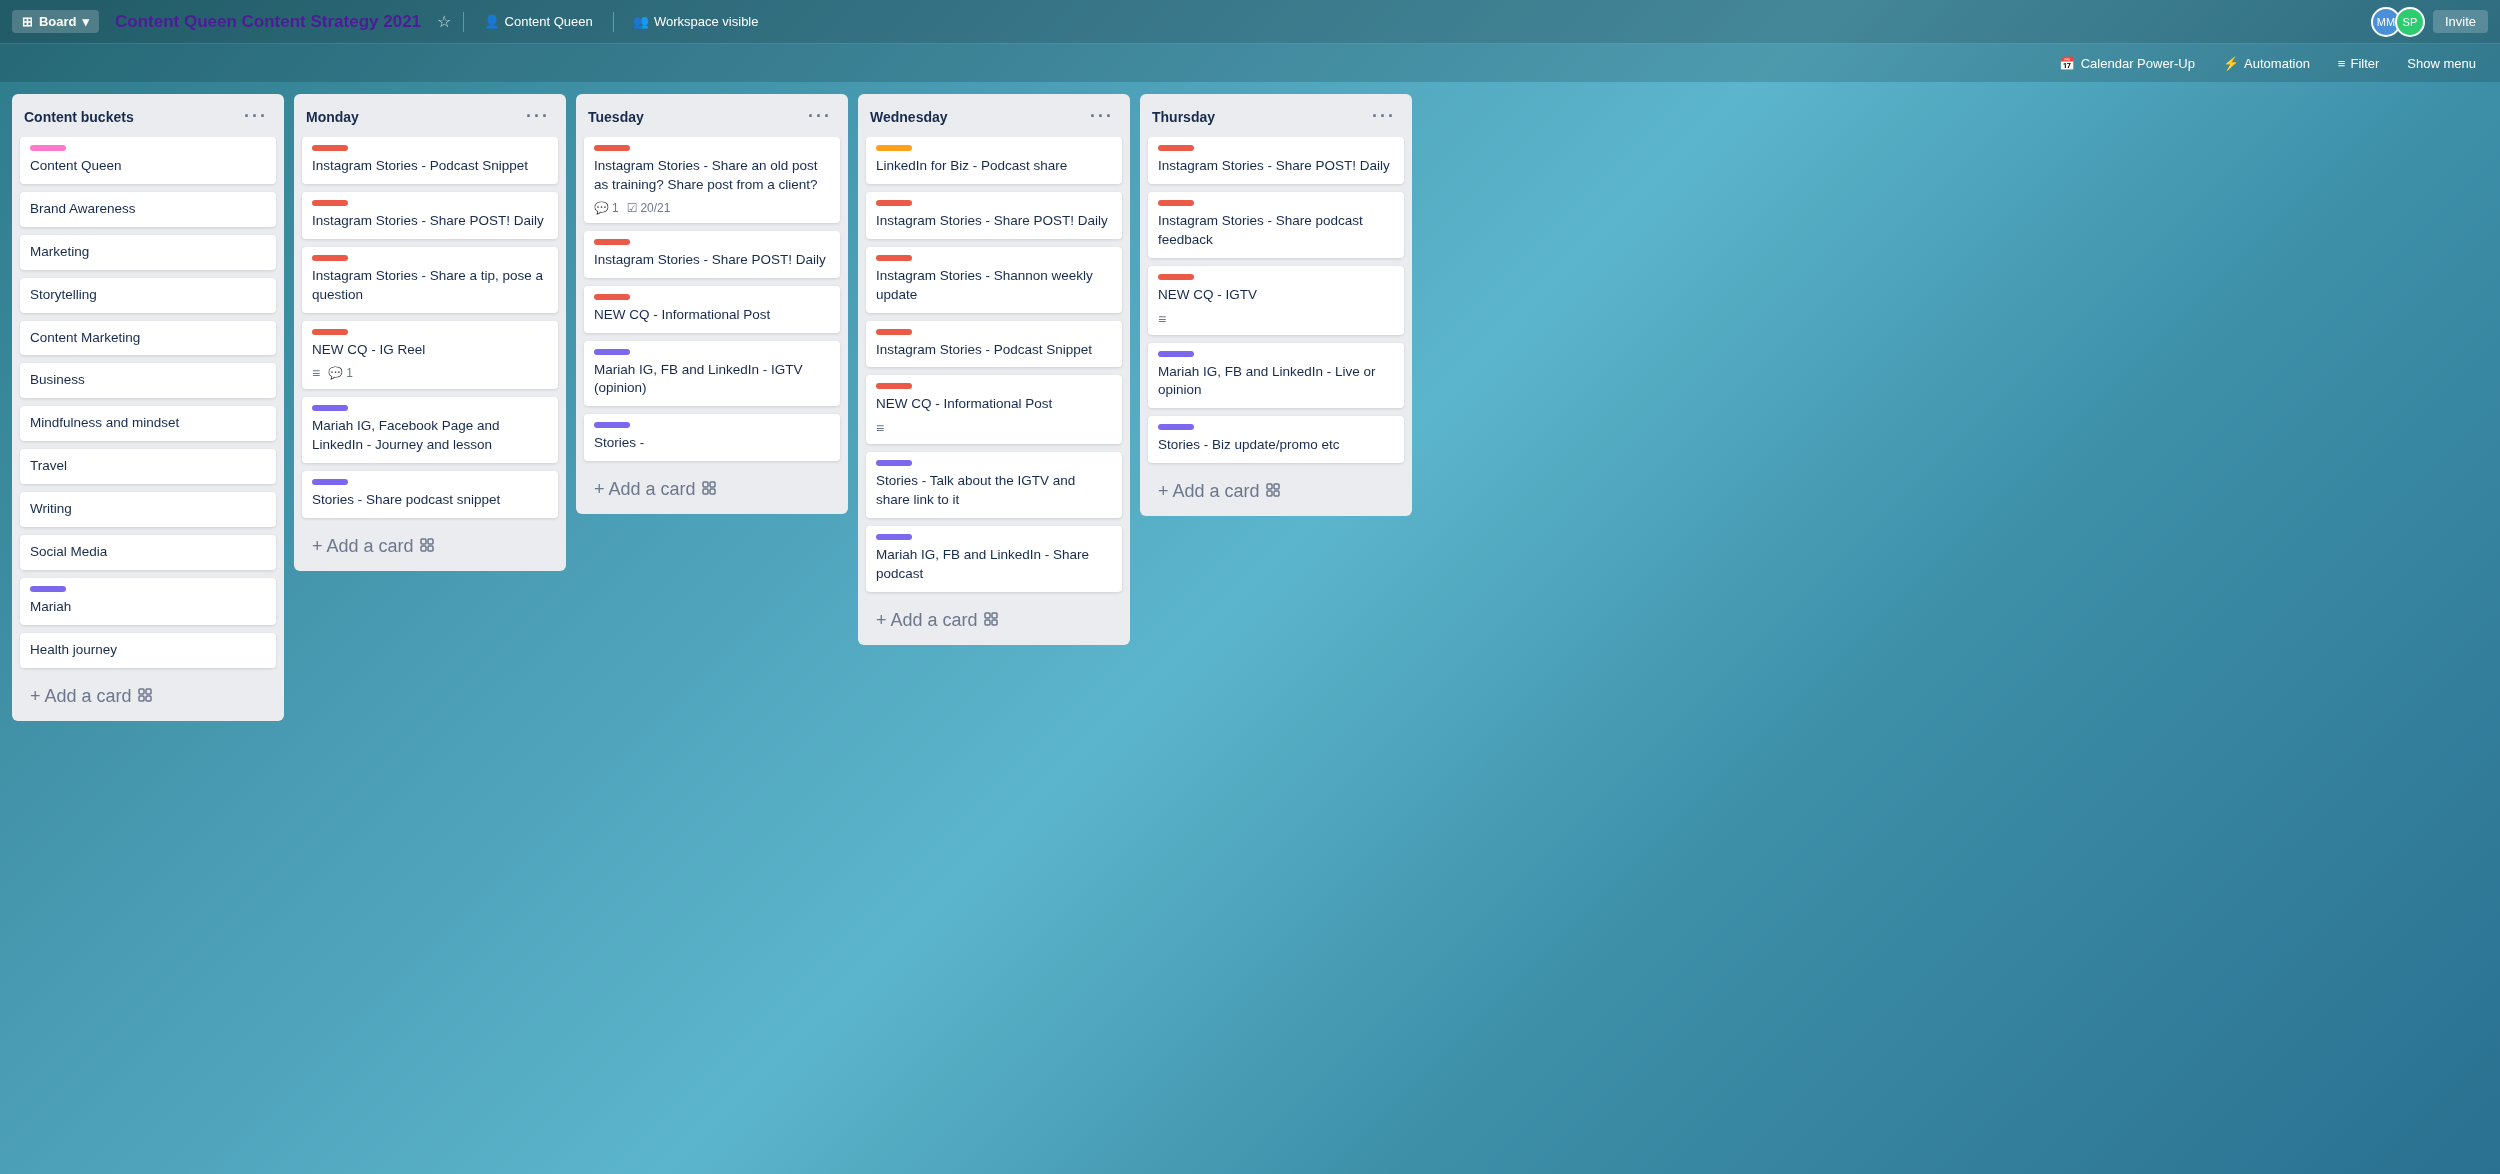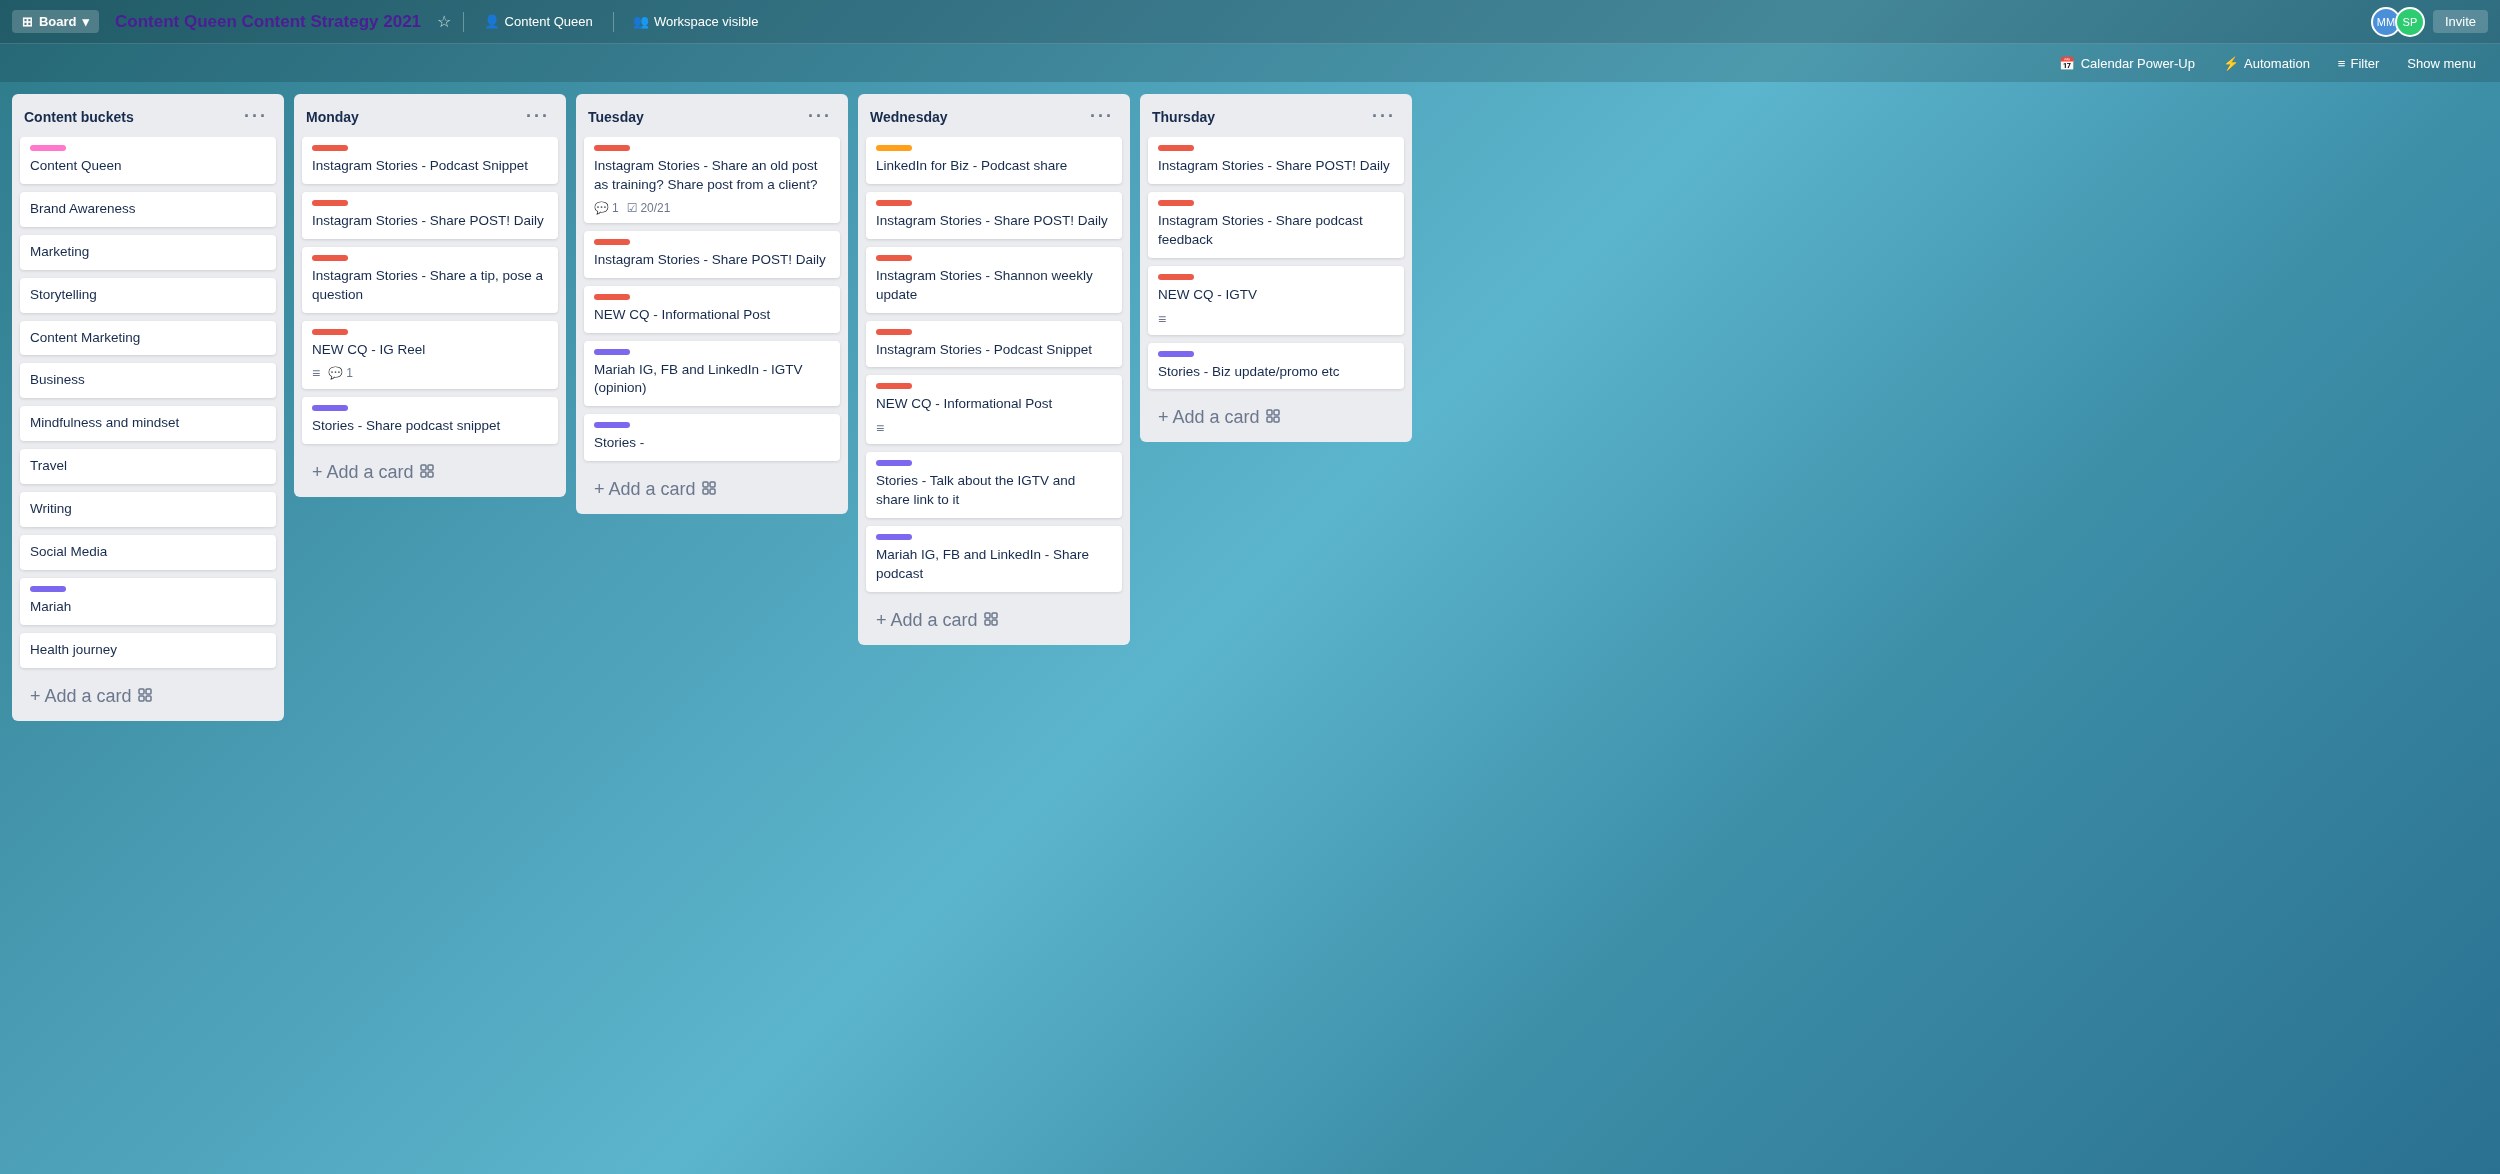--- a/index.html
+++ b/index.html
@@ -381,20 +381,24 @@
               <span class="desc-icon">≡</span>
             </span>
             <span class="card-meta-item">
               <span>💬</span>
               <span>1</span>
             </span>
           </div>
         </div>
         <div class="card">
           <div class="card-label label-purple"></div>
+          <div class="card-title">Mariah IG, Facebook Page and LinkedIn - Journey and lesson</div>
+        </div>
+        <div class="card">
+          <div class="card-label label-purple"></div>
           <div class="card-title">Stories - Share podcast snippet</div>
         </div>
       </div>
       <button class="add-card-btn">
         <span>+ Add a card</span>
         <span class="card-template-icon"><svg width="14" height="14" viewBox="0 0 14 14" fill="none">
             <rect x="1" y="1" width="5" height="5" rx="1" stroke="#6b778c" stroke-width="1.5"></rect>
             <rect x="8" y="1" width="5" height="5" rx="1" stroke="#6b778c" stroke-width="1.5"></rect>
             <rect x="1" y="8" width="5" height="5" rx="1" stroke="#6b778c" stroke-width="1.5"></rect>
             <rect x="8" y="8" width="5" height="5" rx="1" stroke="#6b778c" stroke-width="1.5"></rect>
@@ -516,20 +520,24 @@
           <div class="card-label label-pink"></div>
           <div class="card-title">NEW CQ - IGTV</div>
           <div class="card-meta">
             <span class="card-meta-item">
               <span class="desc-icon">≡</span>
             </span>
           </div>
         </div>
         <div class="card">
           <div class="card-label label-purple"></div>
+          <div class="card-title">Mariah IG, FB and LinkedIn - Live or opinion</div>
+        </div>
+        <div class="card">
+          <div class="card-label label-purple"></div>
           <div class="card-title">Stories - Biz update/promo etc</div>
         </div>
       </div>
       <button class="add-card-btn">
         <span>+ Add a card</span>
         <span class="card-template-icon"><svg width="14" height="14" viewBox="0 0 14 14" fill="none">
             <rect x="1" y="1" width="5" height="5" rx="1" stroke="#6b778c" stroke-width="1.5"></rect>
             <rect x="8" y="1" width="5" height="5" rx="1" stroke="#6b778c" stroke-width="1.5"></rect>
             <rect x="1" y="8" width="5" height="5" rx="1" stroke="#6b778c" stroke-width="1.5"></rect>
             <rect x="8" y="8" width="5" height="5" rx="1" stroke="#6b778c" stroke-width="1.5"></rect>

